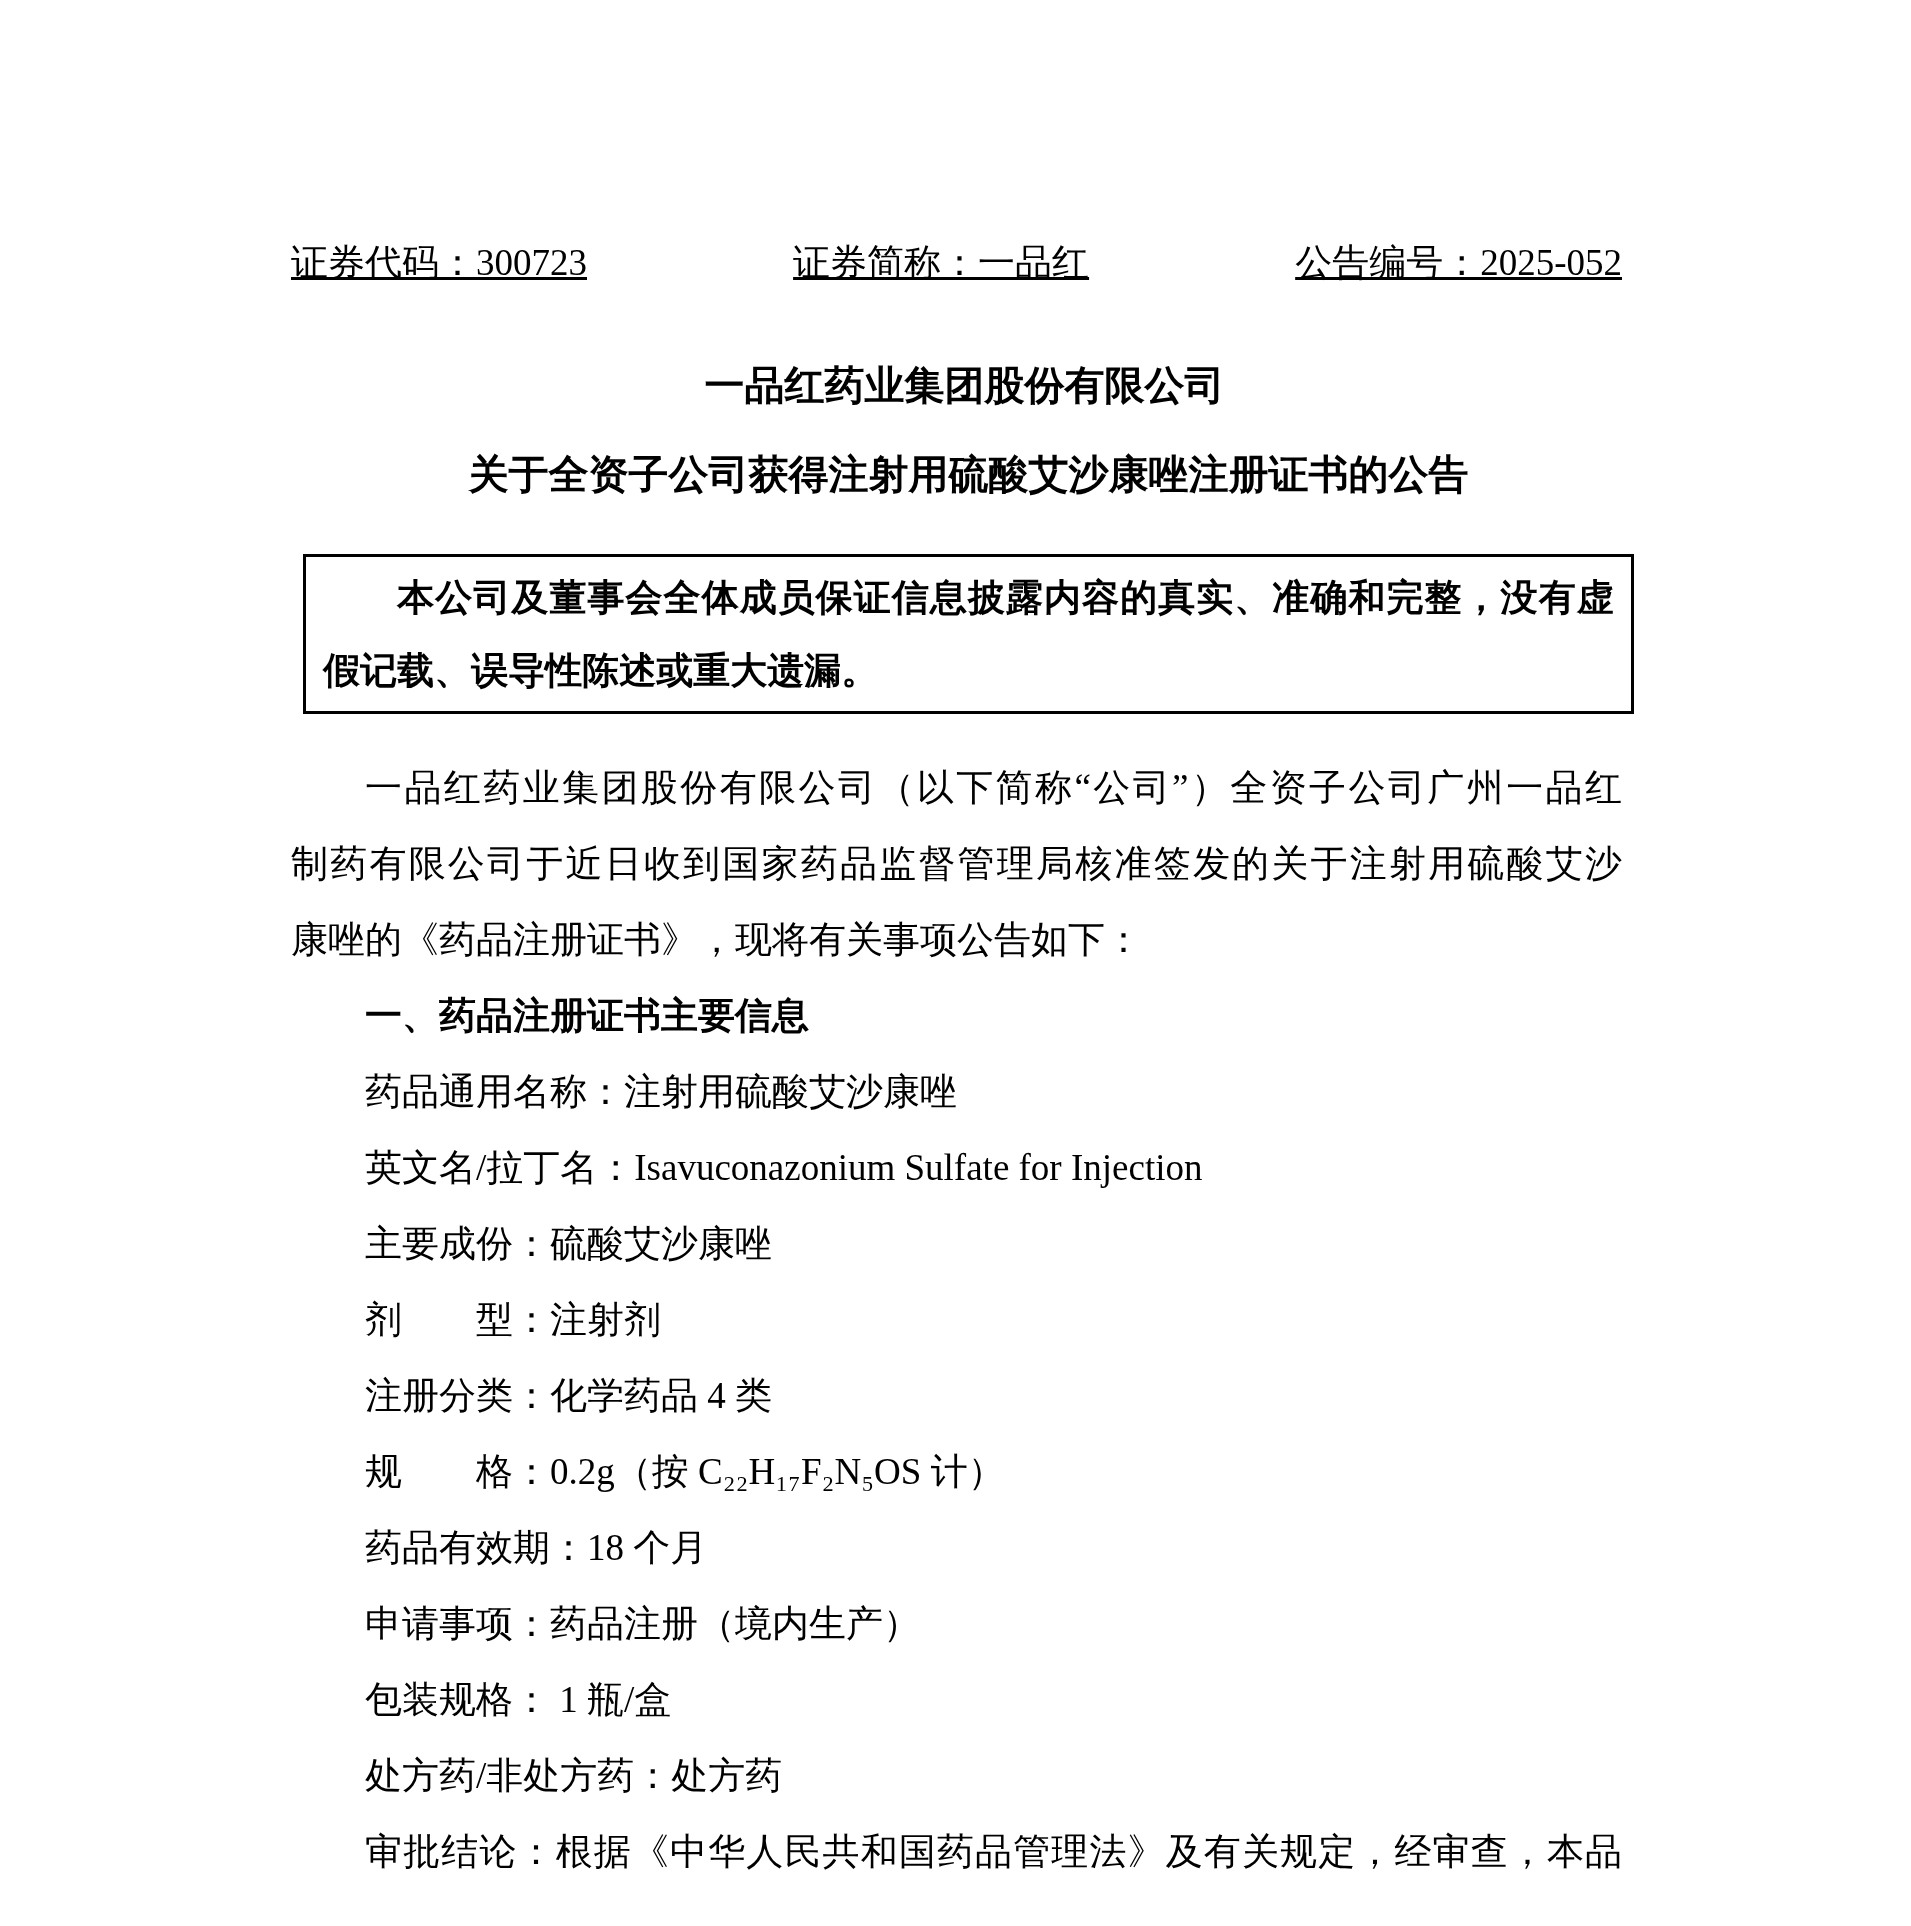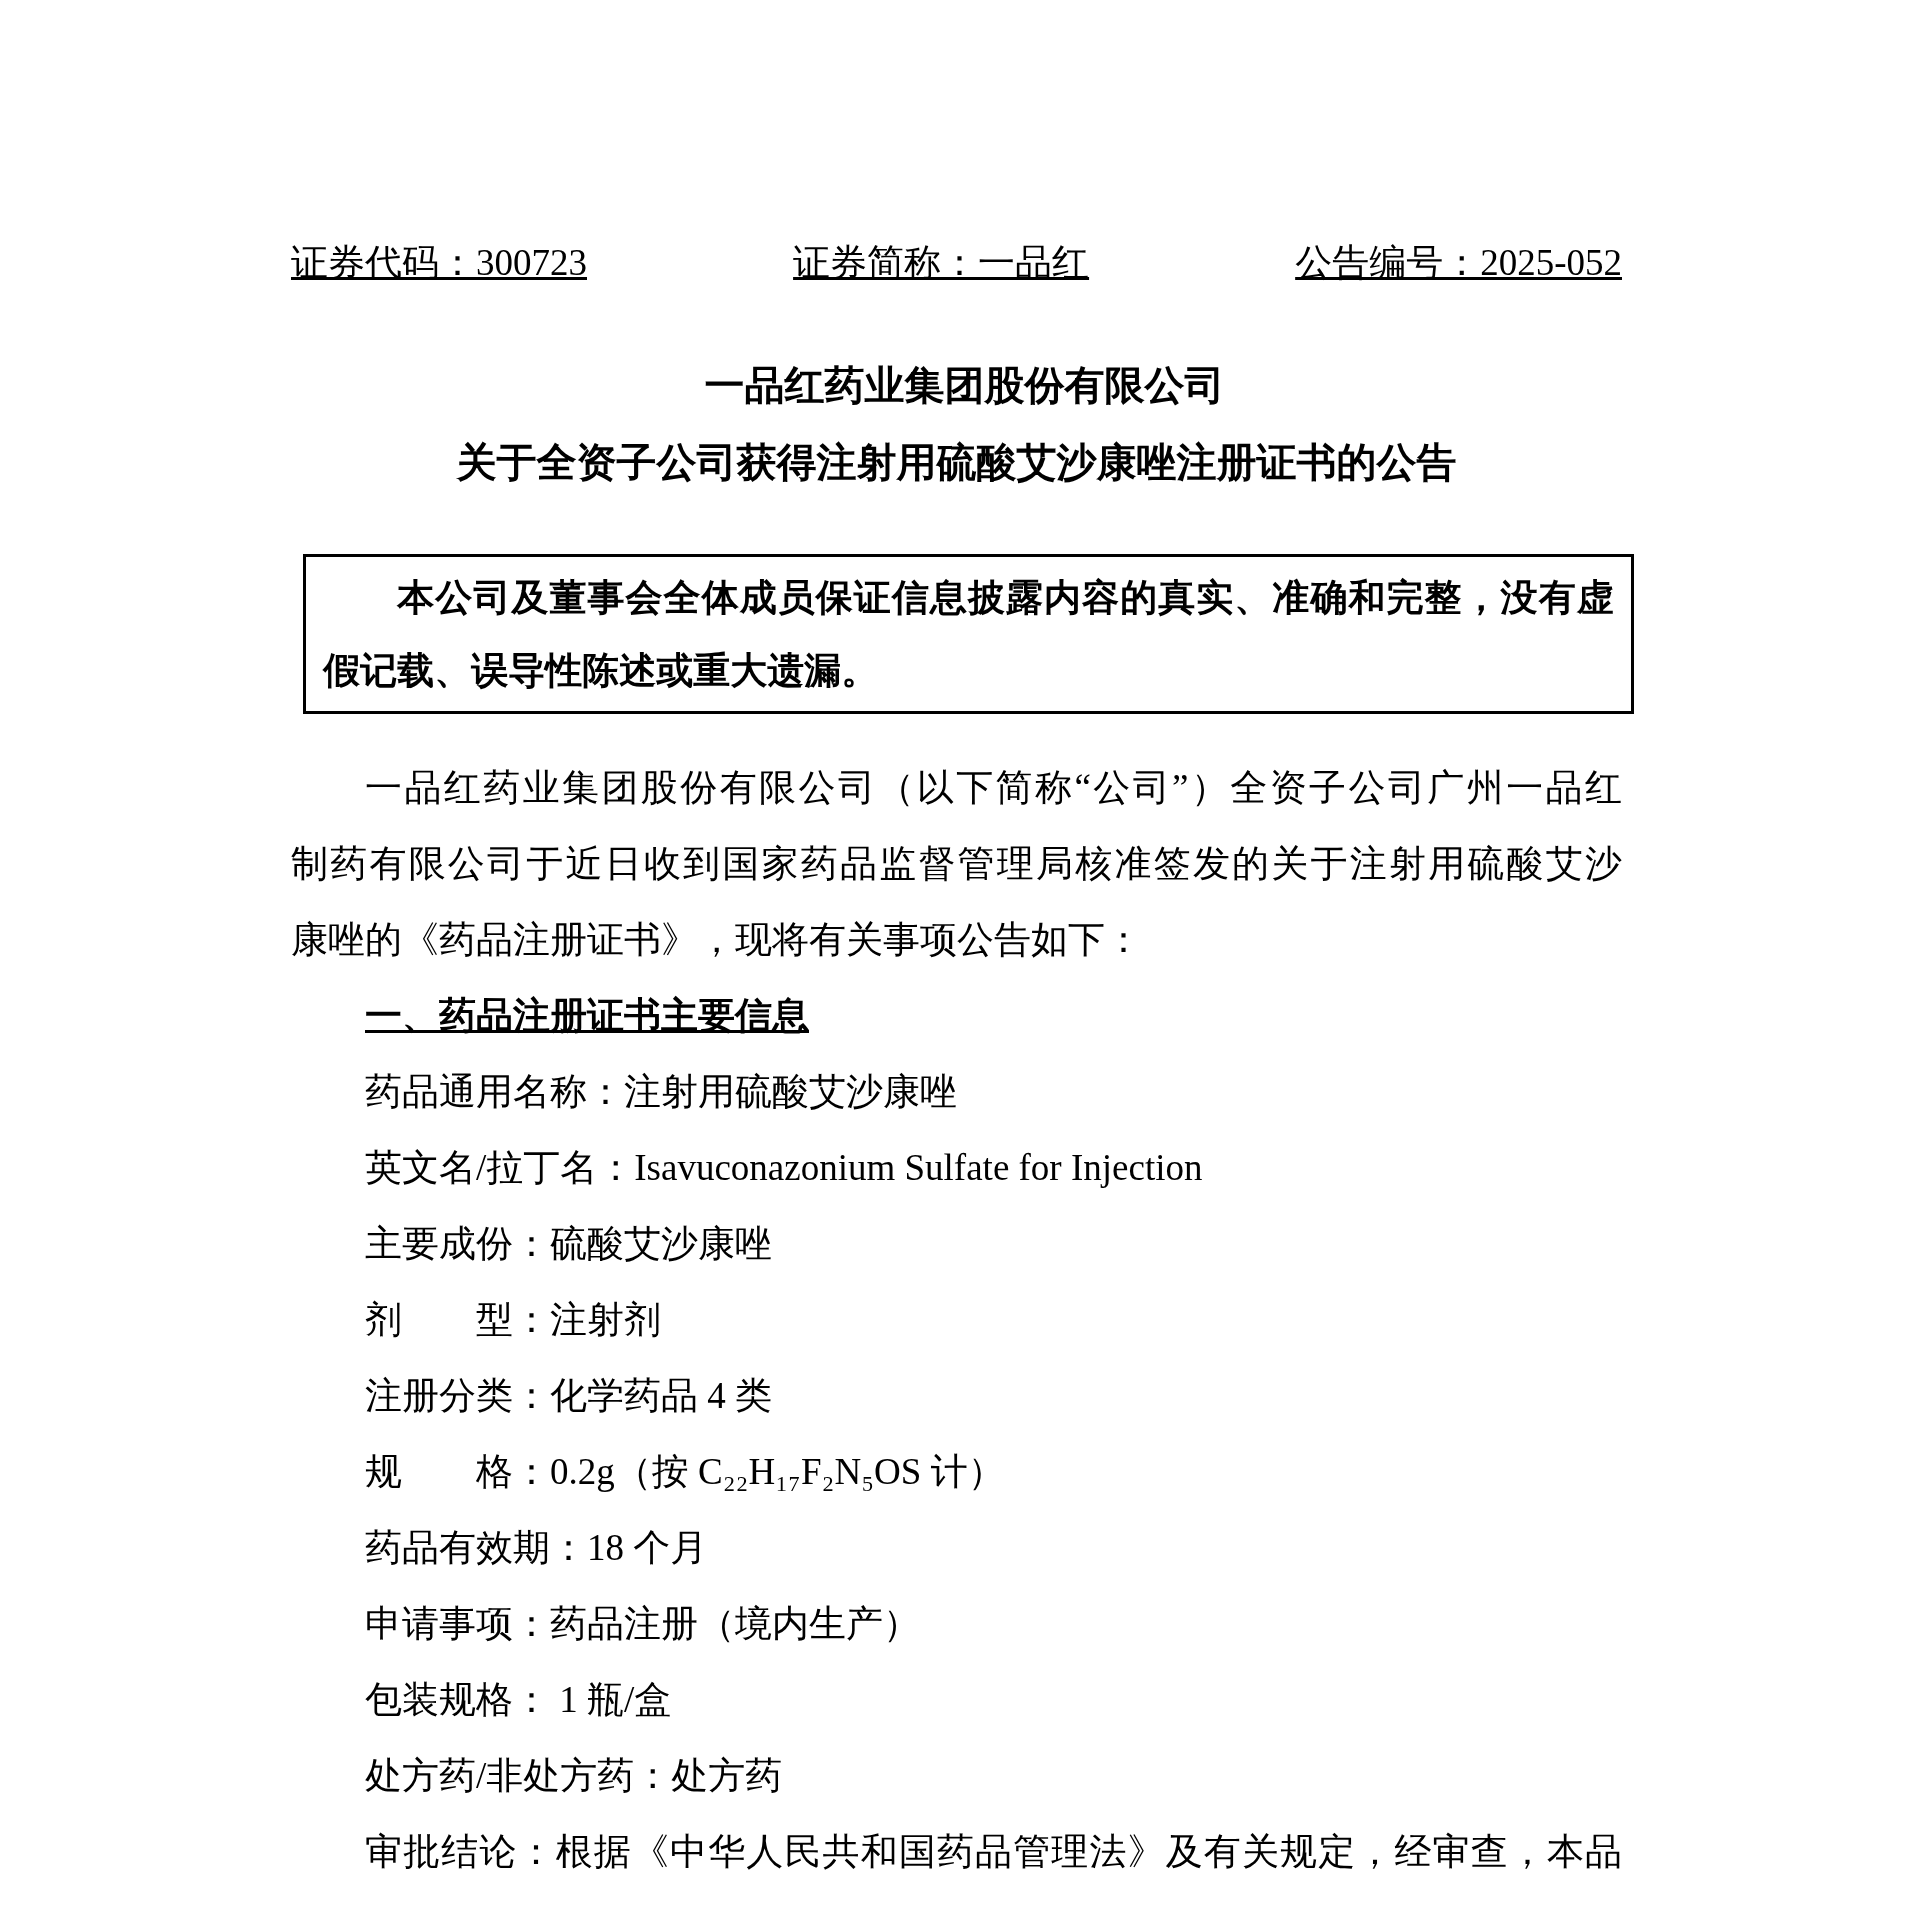--- a/index.html
+++ b/index.html
@@ -34,21 +34,21 @@
     font-size: 40px;
     font-weight: bold;
     line-height: 52px;
     white-space: nowrap;
   }
   .title2 {
     position: absolute;
     top: 437px;
     left: 291px;
     width: 1331px;
-    margin: 0;
+    margin: 12px;
     text-align: center;
     font-size: 40px;
     font-weight: bold;
     line-height: 52px;
     white-space: nowrap;
   }
   .disclaimer-box {
     position: absolute;
     top: 554px;
     left: 303px;
@@ -65,21 +65,21 @@
     top: 750px;
     left: 291px;
     width: 1331px;
     font-size: 37px;
   }
   .line {
     line-height: 76px;
     white-space: nowrap;
   }
   .indent { text-indent: 2em; }
-  .bold { font-weight: bold; text-decoration: underline; }
+  .bold { font-weight: bold; }
   .fill {
     white-space: normal;
     text-align: justify;
     text-align-last: justify;
   }
 </style>
 </head>
 <body>
 
 <div class="page">

